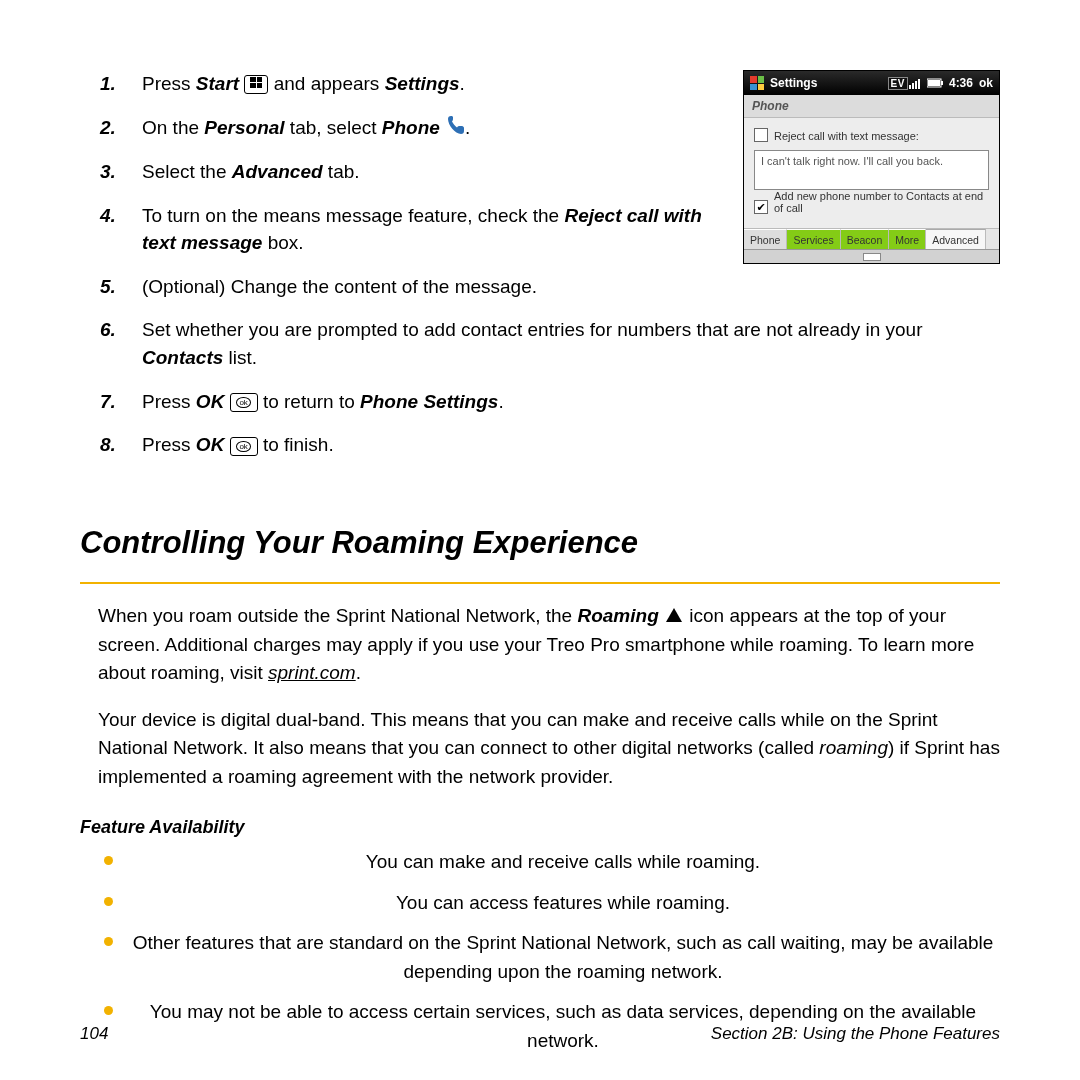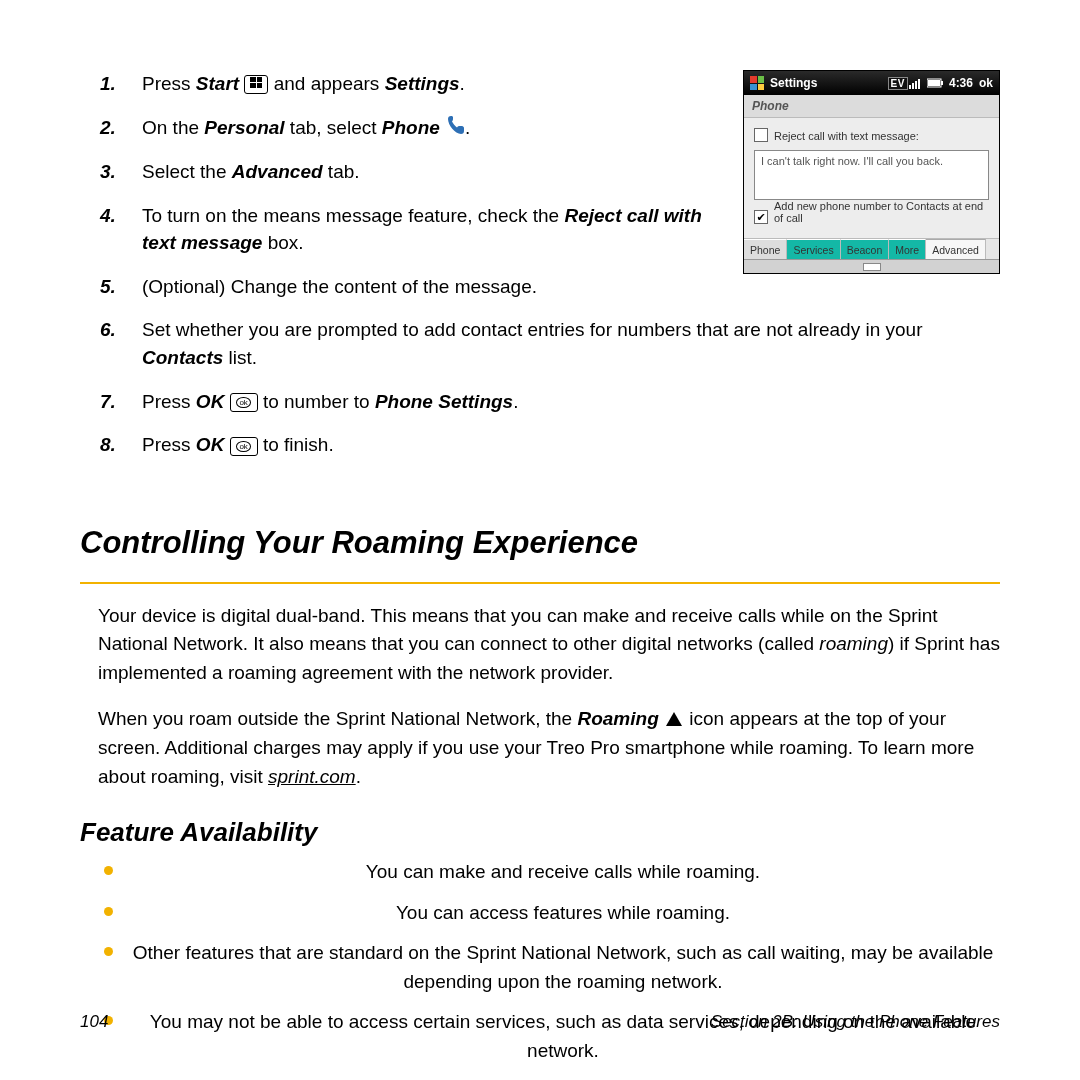--- a/index.html
+++ b/index.html
@@ -69,34 +69,34 @@
   .shot-row { display:flex; align-items:flex-end; margin-bottom:8px; }
   .chk-box {
     width:14px; height:14px; border:1px solid #666; background:#fff; flex:none;
     margin-right:6px; display:flex; align-items:center; justify-content:center;
     font-size:11px; line-height:1;
   }
   .chk-box.checked::after { content:"✔"; color:#000; }
   .msg-box {
     background:#fff; border:1px solid #888;
     font-size:11px; padding:4px 6px;
-    height:50px; color:#555;
+    height:40px; color:#555;
   }
   .shot-tabs {
     display:flex;
     background:#e6e6e6;
     border-top:1px solid #bbb;
     font-size:10.5px;
   }
   .shot-tab {
     padding:4px 6px 3px 6px;
     border-right:1px solid #bbb;
     border-top:1px solid #fff;
     color:#333;
-    background:#14b8a6;
+    background:#84cc16;
   }
   .shot-tab:first-child { background:#ddd; }
   .shot-tab.sel {
     background:#f7f7f7;
     border-top:1px solid #aaa;
     font-weight:normal;
   }
   .shot-footer {
     background:#d2d2d2;
     height:14px;
@@ -189,21 +189,21 @@
     font-size:19px;
     line-height:1.5;
     margin: 18px 0 18px 18px;
   }
   p.body .ital { font-style:italic; }
   p.body .link { text-decoration:underline; font-style:italic; }
 
   h3.sub-heading {
     font-style:italic;
     font-weight:bold;
-    font-size:26px;
+    font-size:18px;
     margin: 26px 0 10px 0;
   }
 
   ul.bullets {
     list-style:none;
     margin:0 0 0 18px;
     padding:0;
   }
   ul.bullets > li {
     position:relative;
@@ -217,21 +217,21 @@
     content:"";
     width:9px; height:9px;
     border-radius:50%;
     background:#f2b200;
     position:absolute;
     left:6px; top:8px;
   }
 
   .page-footer {
     position:absolute;
-    left:80px; right:80px; bottom:48px;
+    left:80px; right:80px; bottom:36px;
     display:flex; justify-content:space-between;
     font-size:17px; font-style:italic;
   }
 </style>
 </head>
 <body>
 
 <div class="content-wrap">
 
   <div class="steps-region">
@@ -314,48 +314,48 @@
         <span>(Optional) Change the content of the message.</span>
       </li>
       <li>
         <span>Set whether you are prompted to add contact entries for numbers that are not already in your </span><span class="bi">Contacts</span><span> list.</span>
       </li>
       <li>
         <span>Press </span><span class="bi">OK</span>
         <span class="ok-btn">
             <span class="circ">ok</span>
           </span>
-        <span> to number to </span><span class="bi">Phone Settings</span><span>.</span>
+        <span> to return to </span><span class="bi">Phone Settings</span><span>.</span>
       </li>
       <li>
         <span>Press </span><span class="bi">OK</span>
         <span class="ok-btn">
             <span class="circ">ok</span>
           </span>
         <span> to finish.</span>
       </li>
     </ol>
   </div>
 
   <h2 class="section-heading">Controlling Your Roaming Experience</h2>
-
-  <p class="body">
-    <span>Your device is digital dual-band. This means that you can make and receive calls while on the Sprint National Network. It also means that you can connect to other digital networks (called </span><span class="ital">roaming</span><span>) if Sprint has implemented a roaming agreement with the network provider.</span>
-  </p>
 
   <p class="body">
     <span>When you roam outside the Sprint National Network, the </span><span class="bi">Roaming</span>
     <span class="roam-ico">
       <svg width="16" height="14" viewBox="0 0 16 14">
           <polygon points="8,0 16,14 0,14" fill="#000"></polygon>
         </svg>
     </span>
     <span> icon appears at the top of your screen. Additional charges may apply if you use your Treo Pro smartphone while roaming. To learn more about roaming, visit </span><span class="link">sprint.com</span><span>.</span>
   </p>
 
+  <p class="body">
+    <span>Your device is digital dual-band. This means that you can make and receive calls while on the Sprint National Network. It also means that you can connect to other digital networks (called </span><span class="ital">roaming</span><span>) if Sprint has implemented a roaming agreement with the network provider.</span>
+  </p>
+
   <h3 class="sub-heading">Feature Availability</h3>
 
   <ul class="bullets">
     <li>You can make and receive calls while roaming.</li>
     <li>You can access features while roaming.</li>
     <li>Other features that are standard on the Sprint National Network, such as call waiting, may be available depending upon the roaming network.</li>
     <li>You may not be able to access certain services, such as data services, depending on the available network.</li>
   </ul>
 
 </div>

